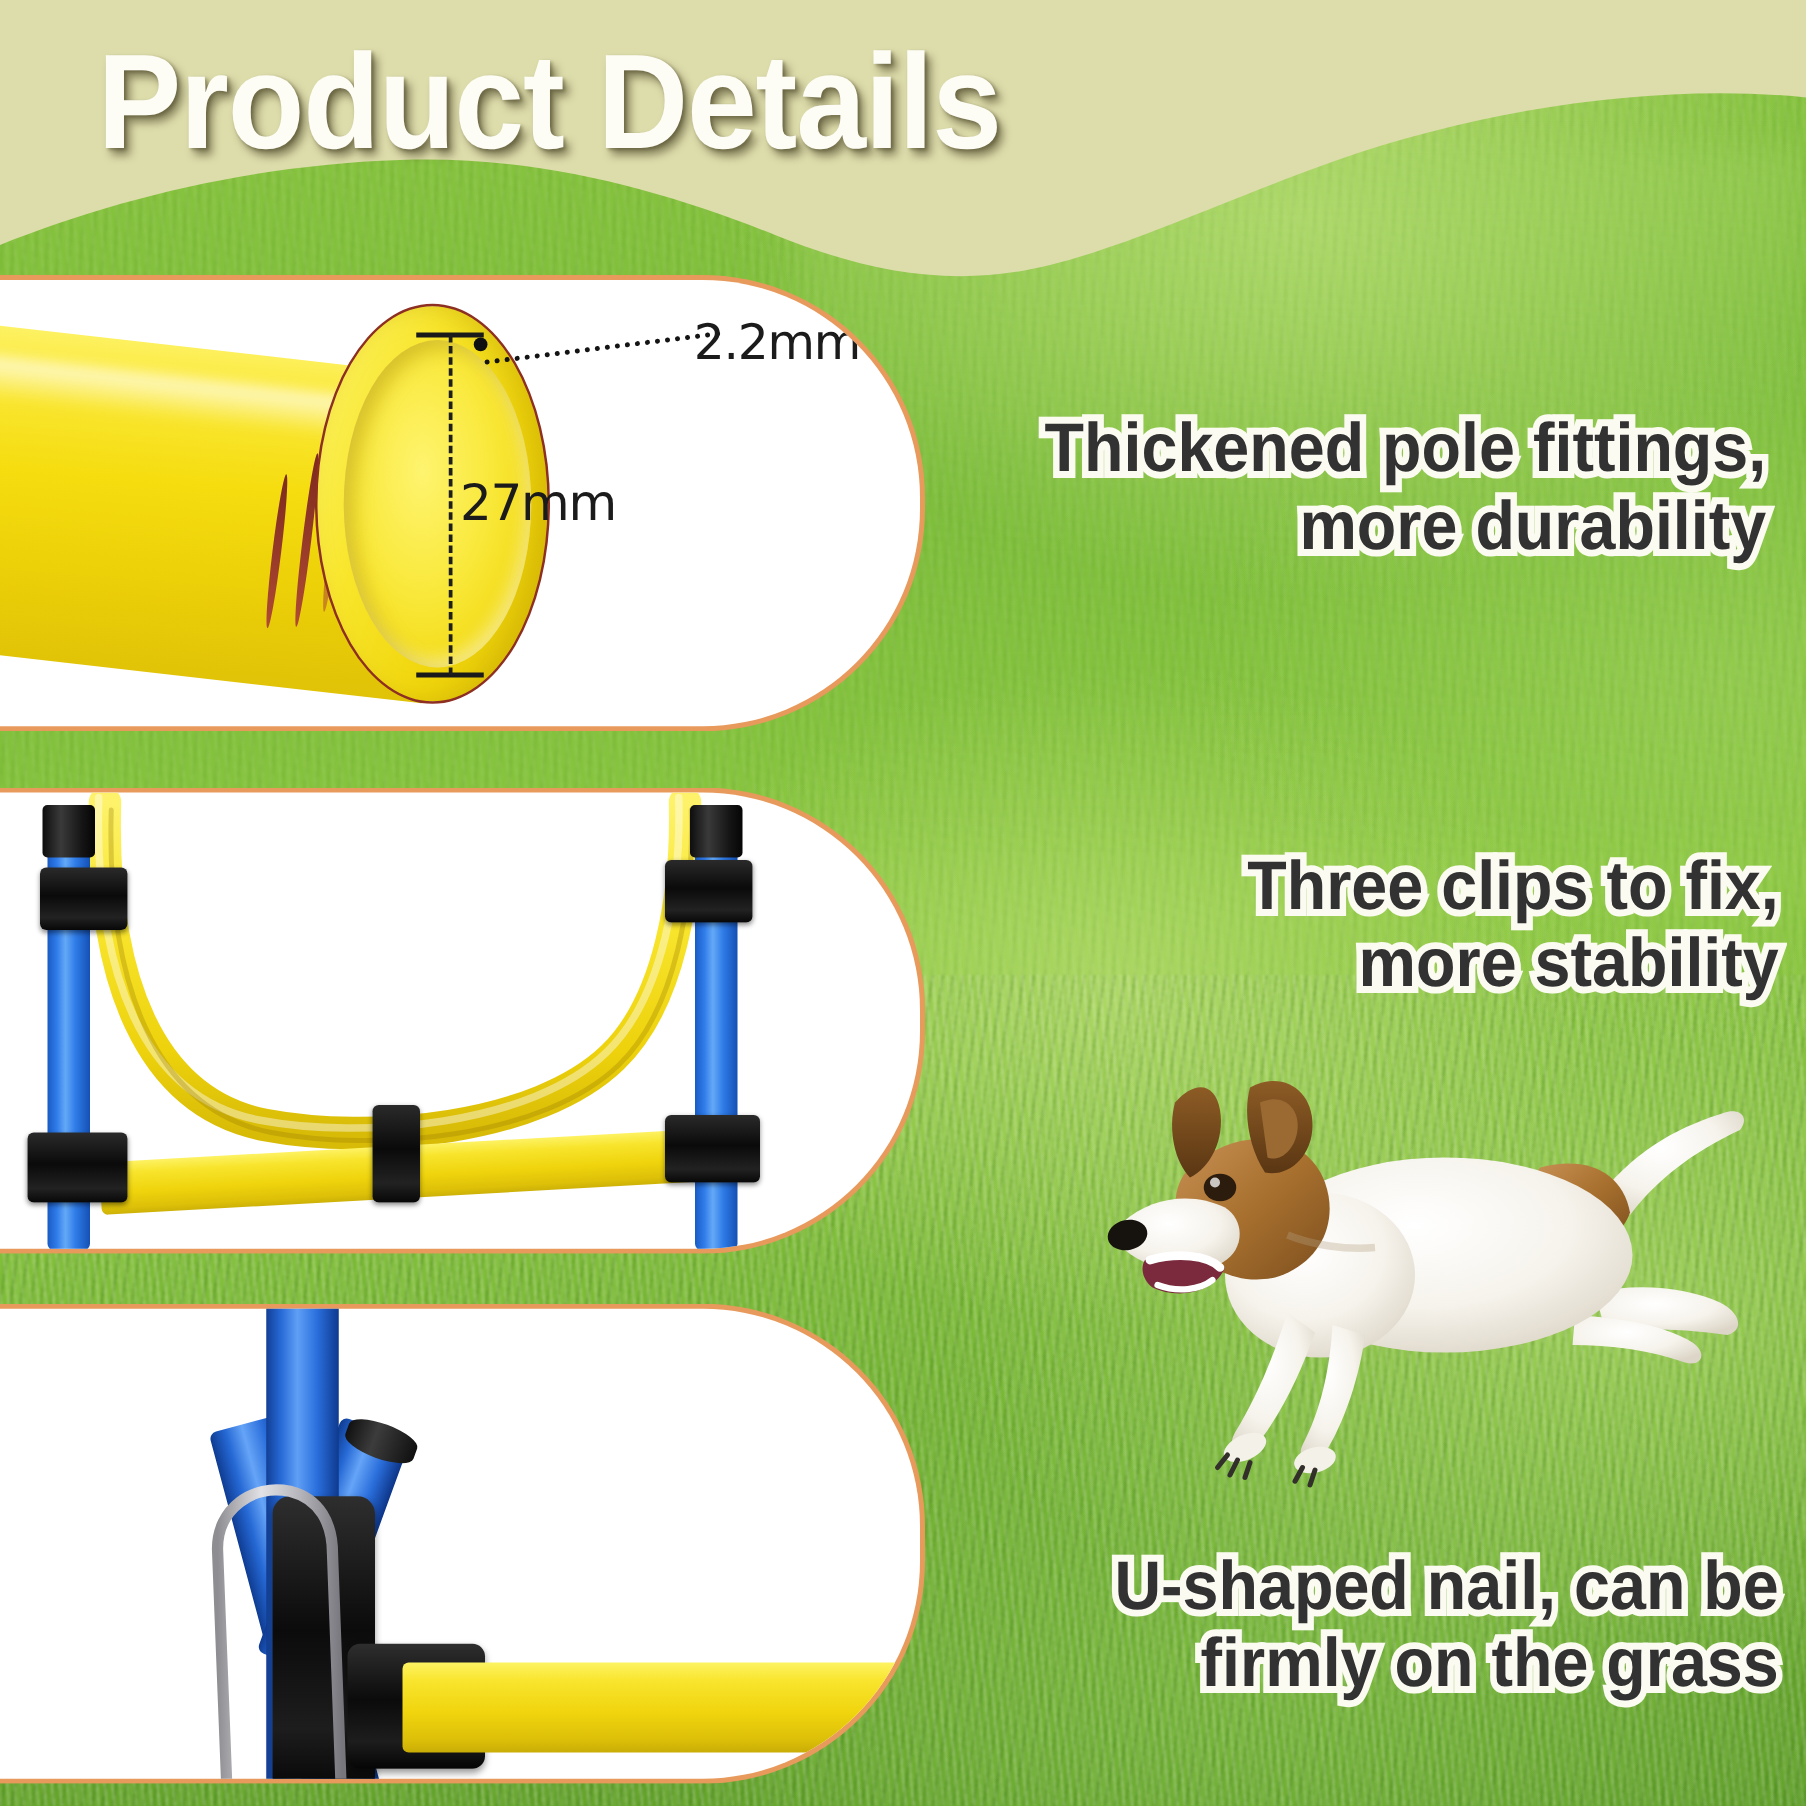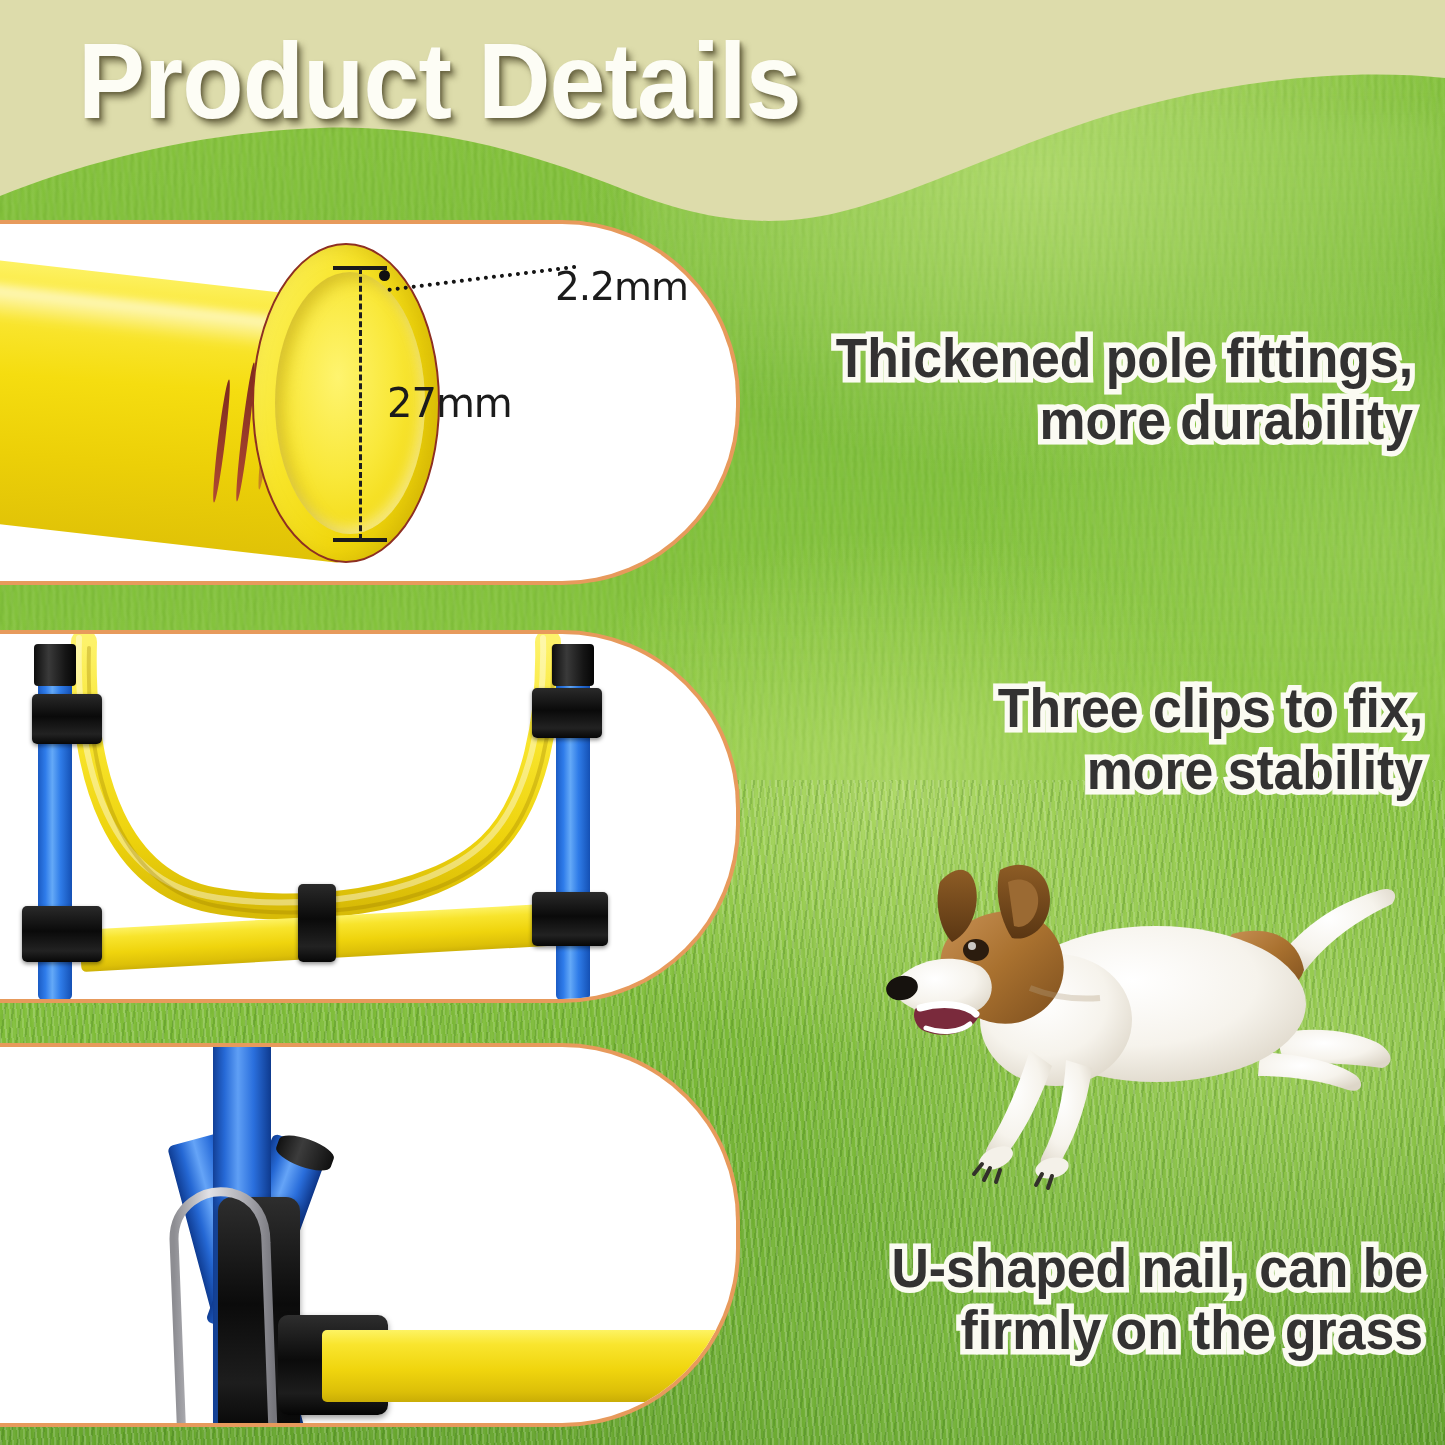--- a/index.html
+++ b/index.html
@@ -94,26 +94,26 @@
   .tube-slot.s1{left:258px;top:155px;height:124px;}
   .tube-slot.s2{left:282px;top:138px;height:140px;}
   .tube-slot.s3{left:304px;top:130px;height:136px;opacity:.55;}
 
   .dim-line{position:absolute;left:399px;top:44px;width:0;height:272px;
     border-left:3px dashed #1e1e1e;}
   .dim-cap{position:absolute;width:54px;height:4px;background:#1a1a1a;left:373px;}
   .dim-cap.top{top:42px;}
   .dim-cap.bot{top:314px;}
   .dim-27{position:absolute;left:408px;top:156px;font-size:40px;color:#1b1b1b;
-    font-family:"DejaVu Sans", sans-serif;letter-spacing:-1px;margin-left:19px;}
+    font-family:"DejaVu Sans", sans-serif;letter-spacing:-1px;}
 
   .lead-dot{position:absolute;left:419px;top:46px;width:11px;height:11px;border-radius:50%;background:#101010;}
   .lead-line{position:absolute;left:426px;top:52px;width:190px;height:16px;
     border-bottom:4px dotted #141414;transform:rotate(-7deg);transform-origin:left top;}
-  .dim-22{position:absolute;left:595px;top:40px;font-size:39px;color:#1b1b1b;
+  .dim-22{position:absolute;left:595px;top:28px;font-size:39px;color:#1b1b1b;
     font-family:"DejaVu Sans", sans-serif;letter-spacing:-1px;}
 
   
   .pole-blue{position:absolute;border-radius:5px;
     background:linear-gradient(90deg,#1a5bc4 0%,#2f7cea 22%,#64a9f7 42%,#2f7ce8 66%,#1450b4 100%);}
   .pole-cap{position:absolute;border-radius:4px;
     background:linear-gradient(90deg,#0d0d0d,#3a3a3a 35%,#151515 75%,#050505);}
   .clip{position:absolute;border-radius:5px;
     background:linear-gradient(180deg,#2a2a2a,#0a0a0a 45%,#222 80%,#070707);
     box-shadow:0 2px 4px rgba(0,0,0,.45);}

